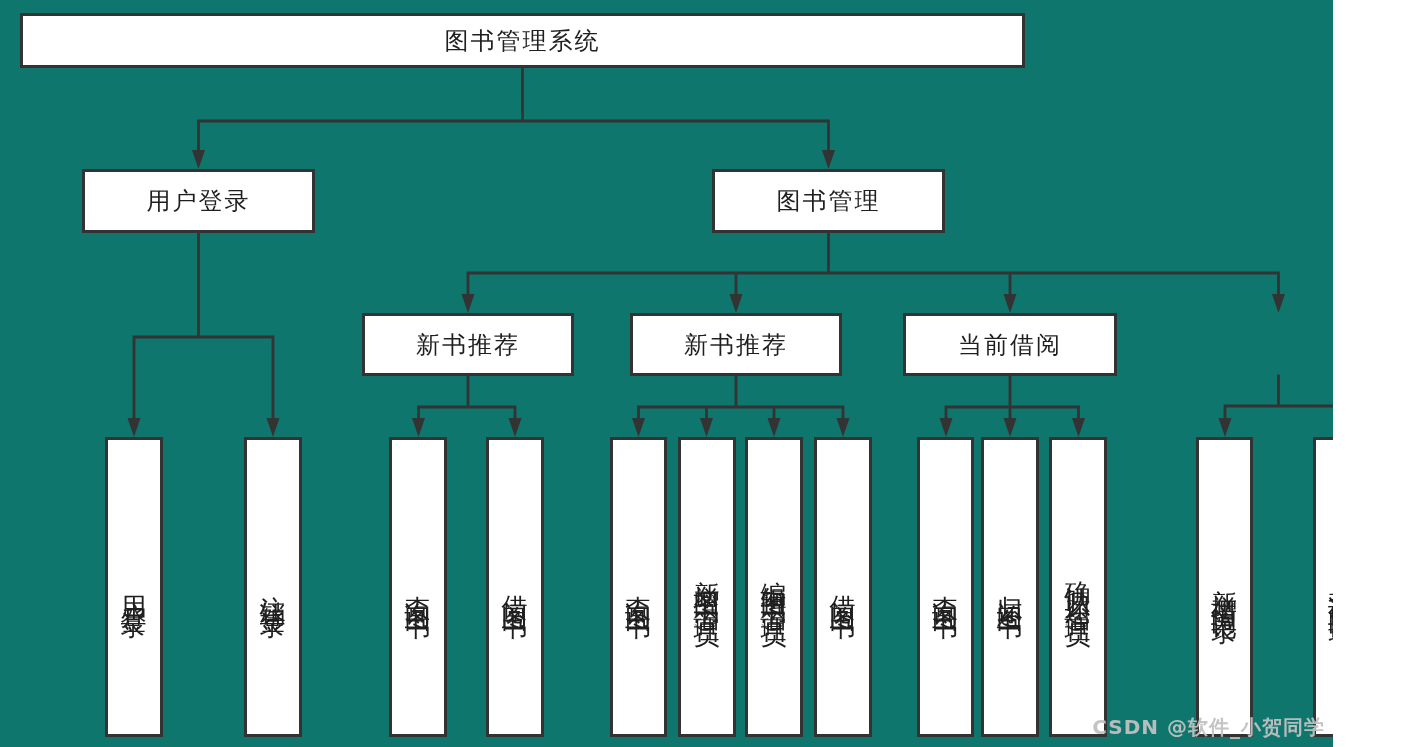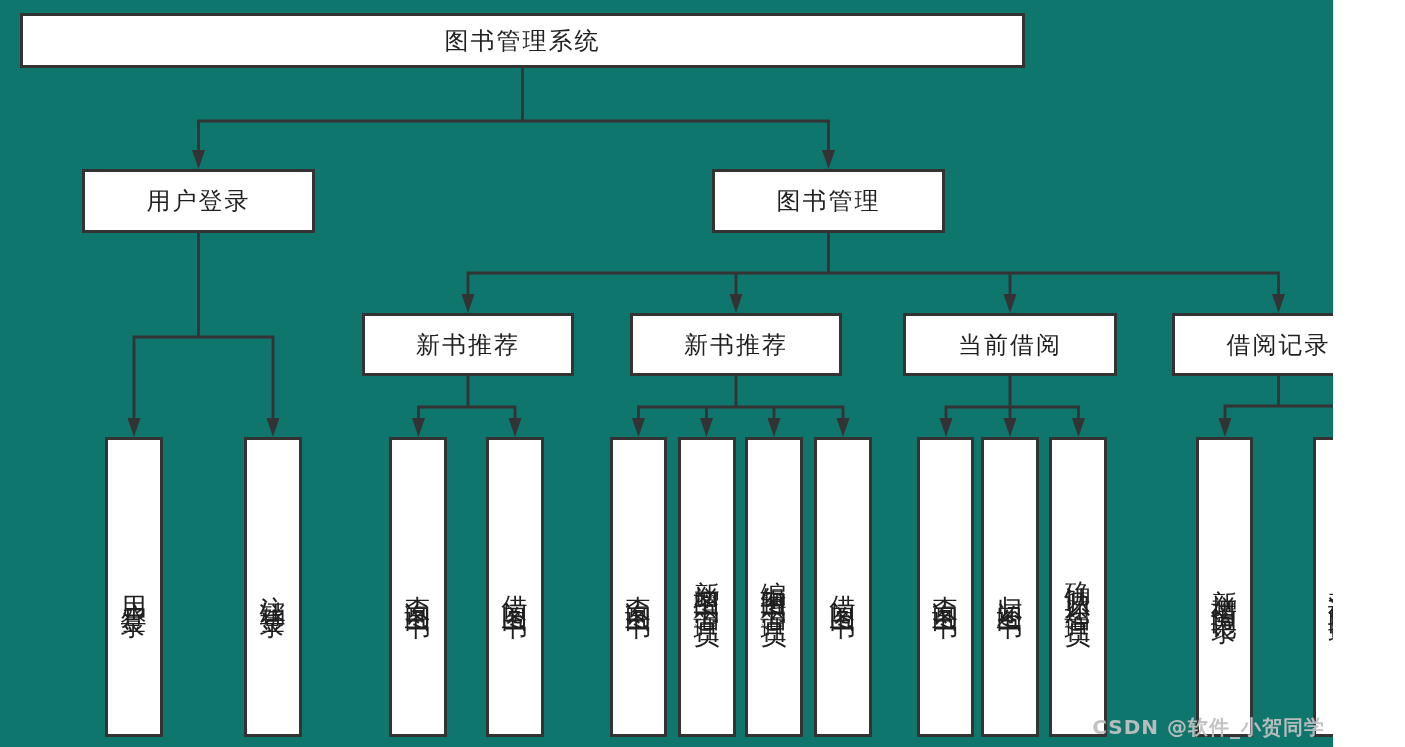--- a/index.html
+++ b/index.html
@@ -157,23 +157,20 @@
 
   <div class="node h-node" id="n-nbr">
     <span>新书推荐</span>
   </div>
   <div class="node h-node" id="n-bb">
     <span>新书推荐</span>
   </div>
   <div class="node h-node" id="n-cb">
     <span>当前借阅</span>
   </div>
-  <div class="node h-node" id="n-br">
-    <span>借阅记录</span>
-  </div>
 
   <div class="node leaf" id="l-ulogin">
     <span class="v-label">用户登录</span>
   </div>
   <div class="node leaf" id="l-logout">
     <span class="v-label">注销登录</span>
   </div>
 
   <div class="node leaf" id="l-nbr-q">
     <span class="v-label">查询图书</span>

